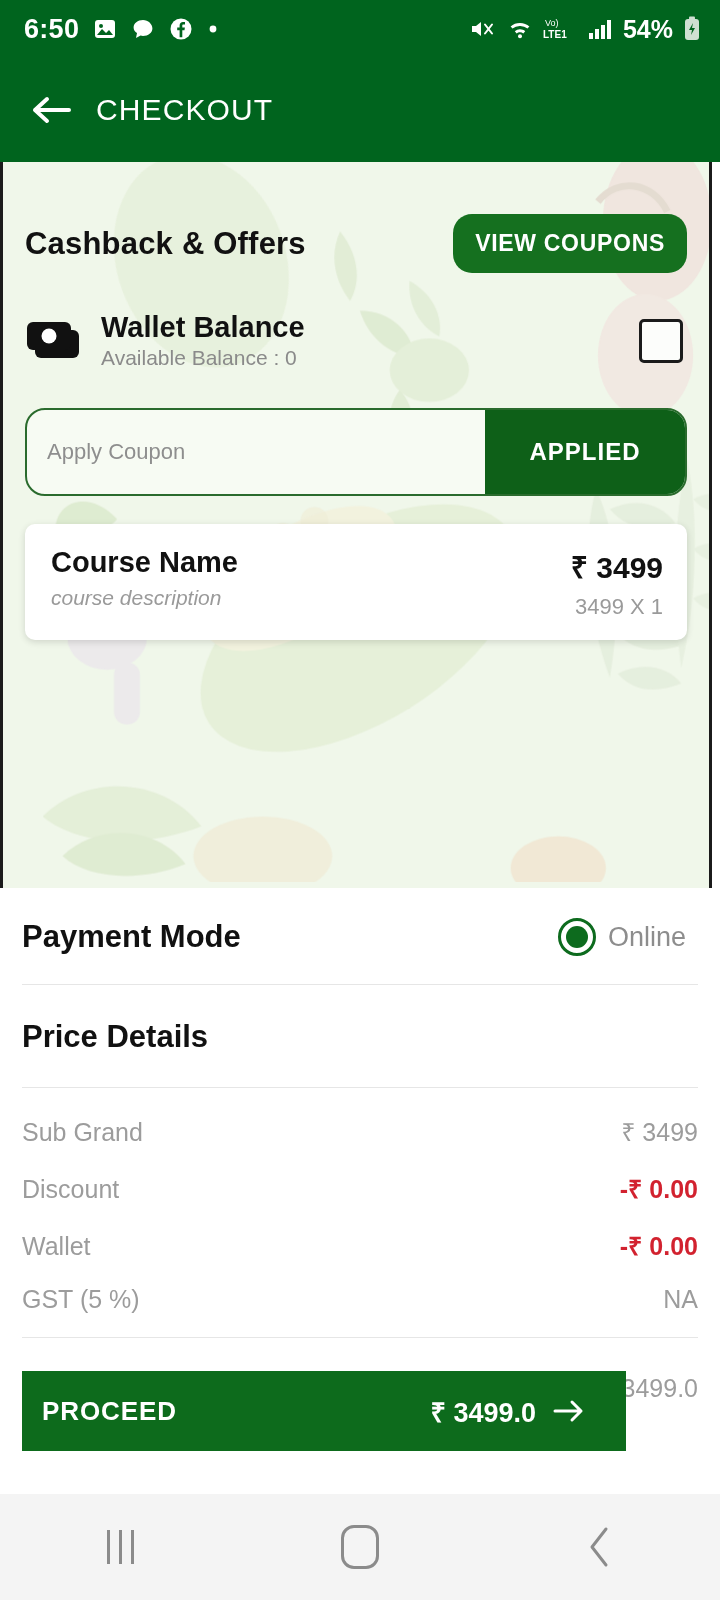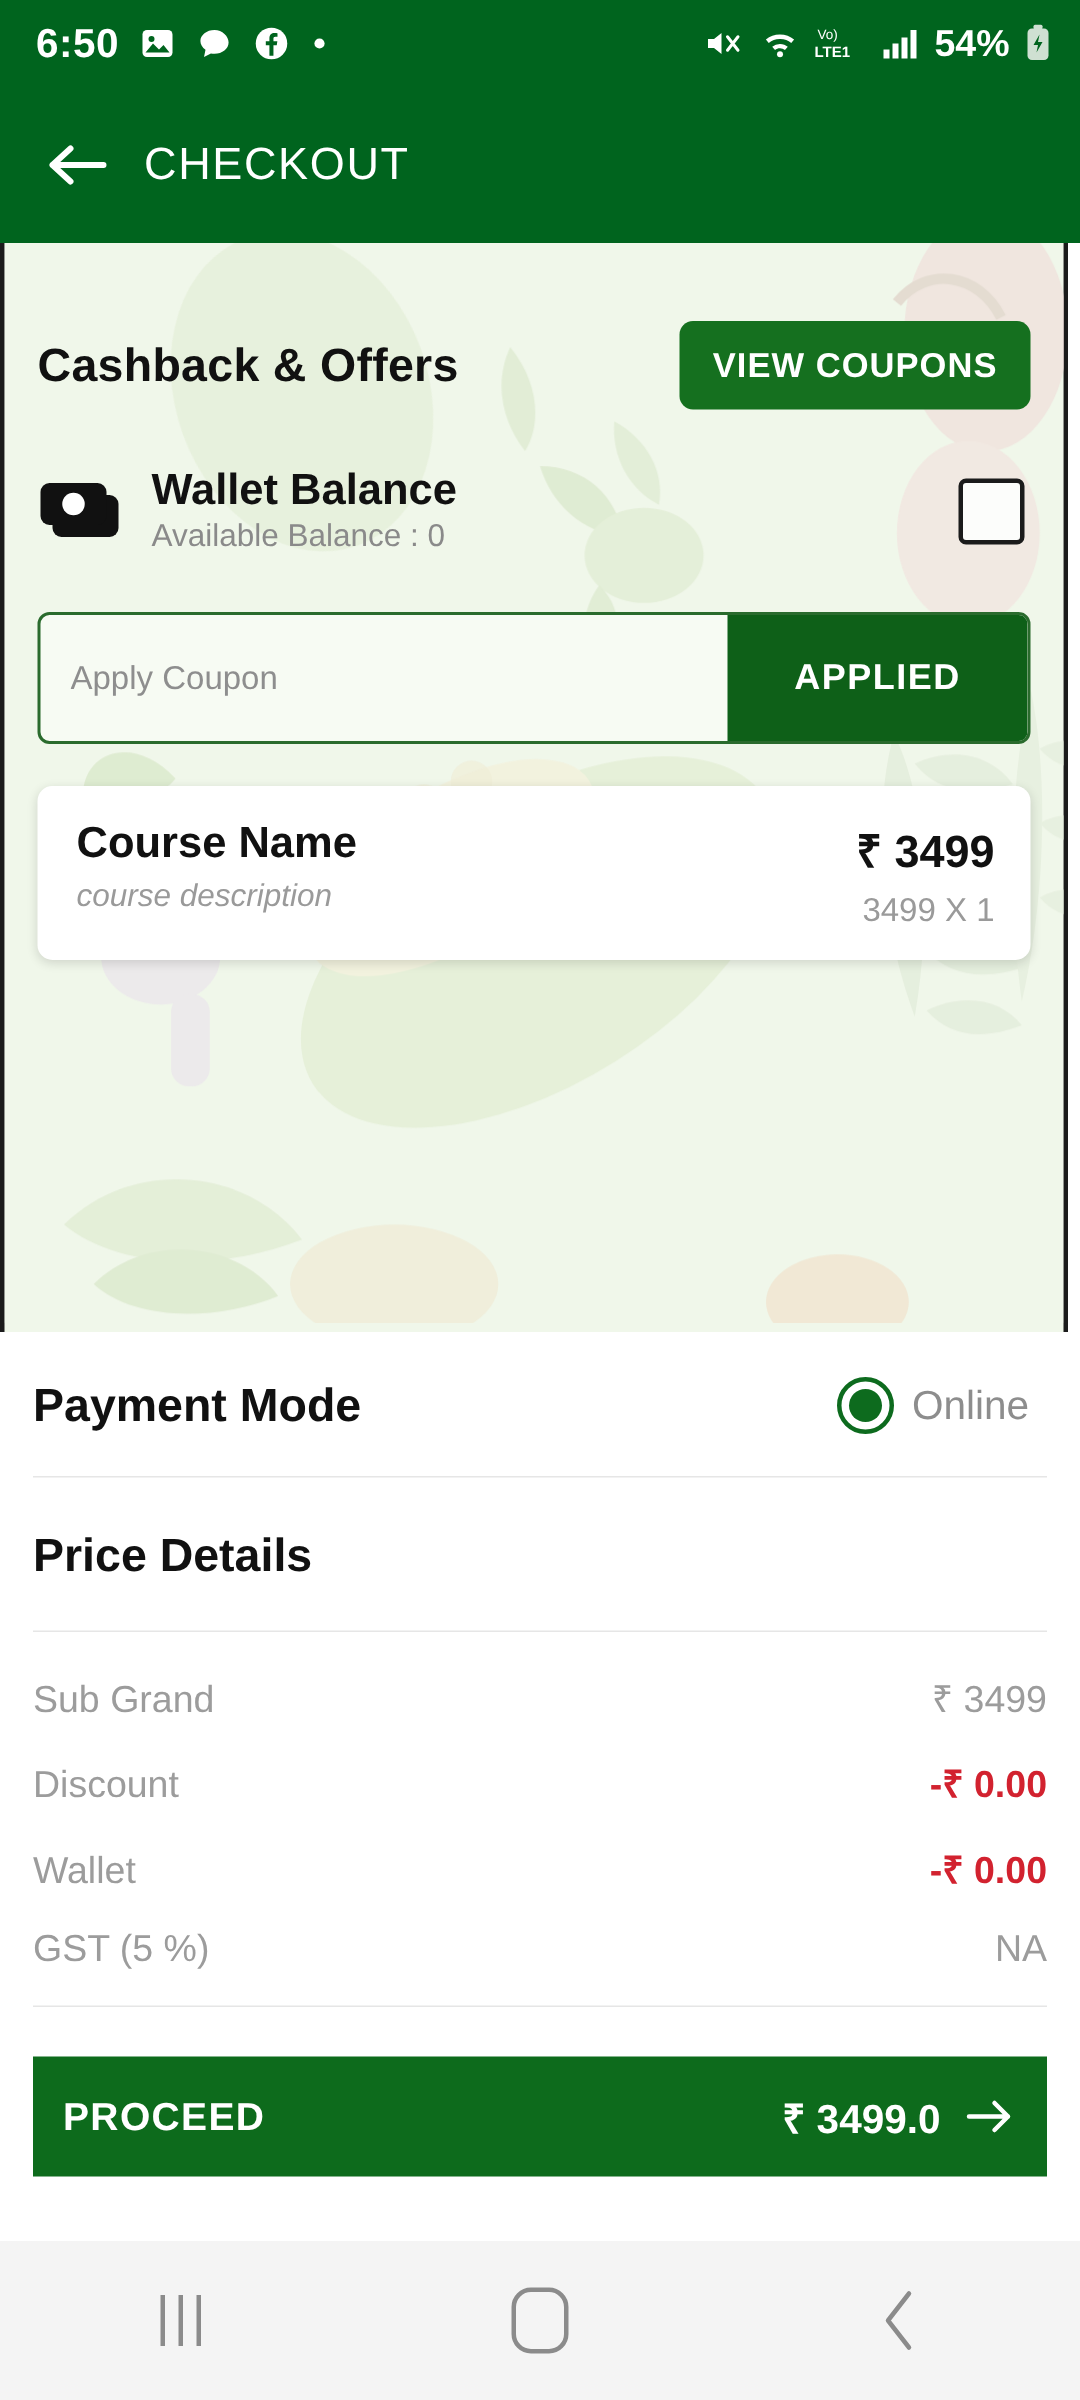--- a/index.html
+++ b/index.html
@@ -46,21 +46,21 @@
 
   .panel-inner { position:relative; z-index:2; padding: 0 22px; }
 
   .offers-row {
     display:flex; align-items:center; justify-content:space-between;
     margin-top:52px;
   }
   .offers-title { font-size:31px; font-weight:700; color:#111;
     font-family:"Liberation Sans Narrow","Liberation Sans", sans-serif; letter-spacing:.2px; }
   .view-coupons {
-    background:#15701f; color:#fff; border:none; border-radius:9px;
+    background:#15701f; color:#fff; border:none; border-radius:19px;
     padding:16px 22px; font-size:23px; font-weight:700; letter-spacing:.7px;
     font-family:"Liberation Sans Narrow","Liberation Sans", sans-serif;
   }
 
   .wallet-row {
     display:flex; align-items:center; justify-content:space-between;
     margin-top:38px;
   }
   .wallet-left { display:flex; align-items:center; gap:20px; }
   .wallet-texts { display:flex; flex-direction:column; gap:2px; }
@@ -68,21 +68,21 @@
     font-family:"Liberation Sans Narrow","Liberation Sans", sans-serif; }
   .wallet-sub { font-size:21px; color:#8a8a8a;
     font-family:"Liberation Sans Narrow","Liberation Sans", sans-serif; }
   .wallet-check {
     width:44px; height:44px; border:3px solid #1b1b1b; border-radius:5px;
     background:#fcfdfb; margin-right:4px;
   }
 
   .coupon-box {
     margin-top:38px; display:flex; align-items:stretch;
-    border:2px solid #2a6b2d; border-radius:8px; overflow:hidden;
+    border:2px solid #2a6b2d; border-radius:20px; overflow:hidden;
     height:88px; background:#f7fbf3;
   }
   .coupon-input {
     flex:1; border:none; outline:none; background:transparent;
     font-size:22px; color:#8e8e8e; padding-left:20px;
     font-family:"Liberation Sans Narrow","Liberation Sans", sans-serif;
   }
   .coupon-input::placeholder { color:#8e8e8e; }
   .coupon-apply {
     width:200px; background:#0e6018; color:#fff; border:none;
@@ -137,23 +137,23 @@
   }
   .price-label { font-size:25px; color:#9c9c9c;
     font-family:"Liberation Sans Narrow","Liberation Sans", sans-serif; }
   .price-value { font-size:25px; color:#9c9c9c;
     font-family:"Liberation Sans Narrow","Liberation Sans", sans-serif; }
   .price-value.neg { color:#d2222f; font-weight:700; }
   .total-row { margin: 6px 0 0 0; }
 
   .proceed {
     position:absolute; top:1371px; left:22px;
-    width:676px; height:80px; background:#0d6b1c;
+    width:604px; height:80px; background:#0d6b1c;
     display:flex; align-items:center; justify-content:space-between;
-    padding: 0 21px 0 20px; border:none;
+    padding: 0 40px 0 20px; border:none;
   }
   .proceed-label { color:#fff; font-size:26px; font-weight:700; letter-spacing:.9px;
     font-family:"Liberation Sans Narrow","Liberation Sans", sans-serif; }
   .proceed-right { display:flex; align-items:center; gap:16px; }
   .proceed-amt { color:#fff; font-size:27px; font-weight:700;
     font-family:"Liberation Sans Narrow","Liberation Sans", sans-serif; }
 
   
   .navbar {
     position:absolute; bottom:0; left:0; width:720px; height:106px;

